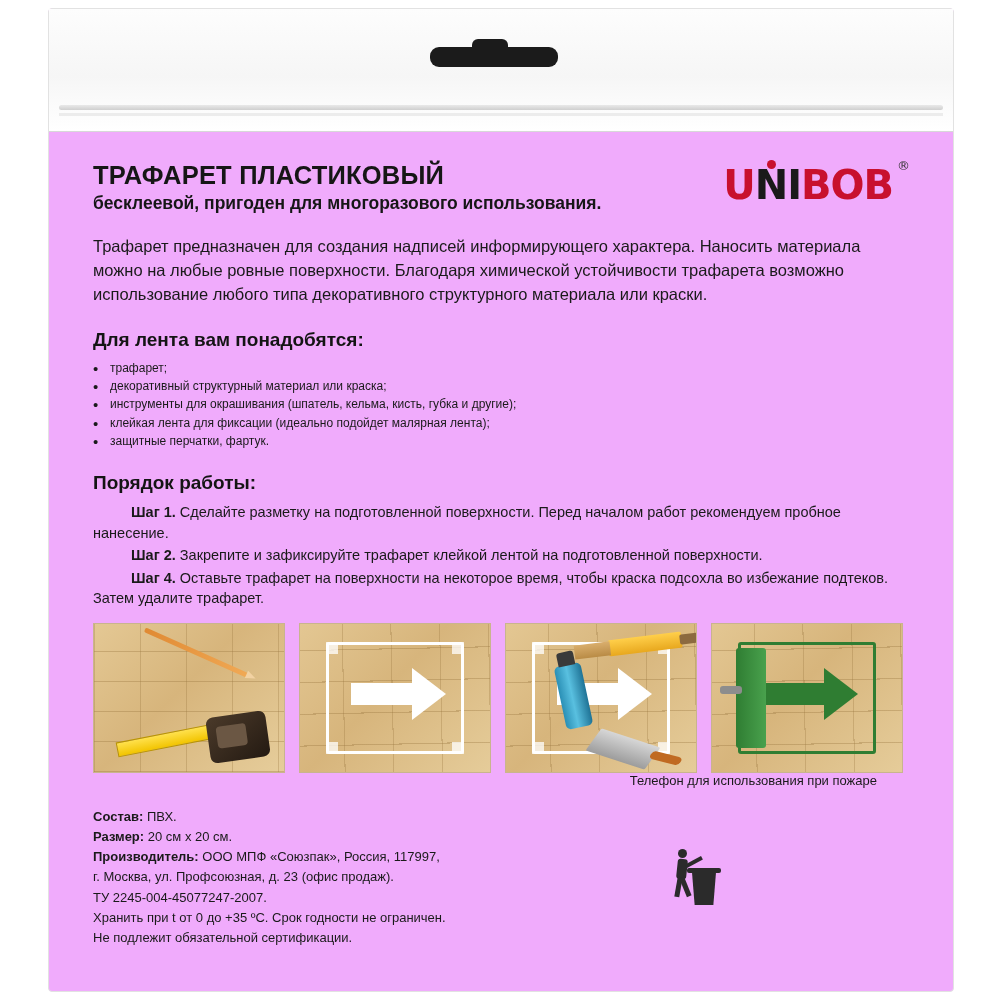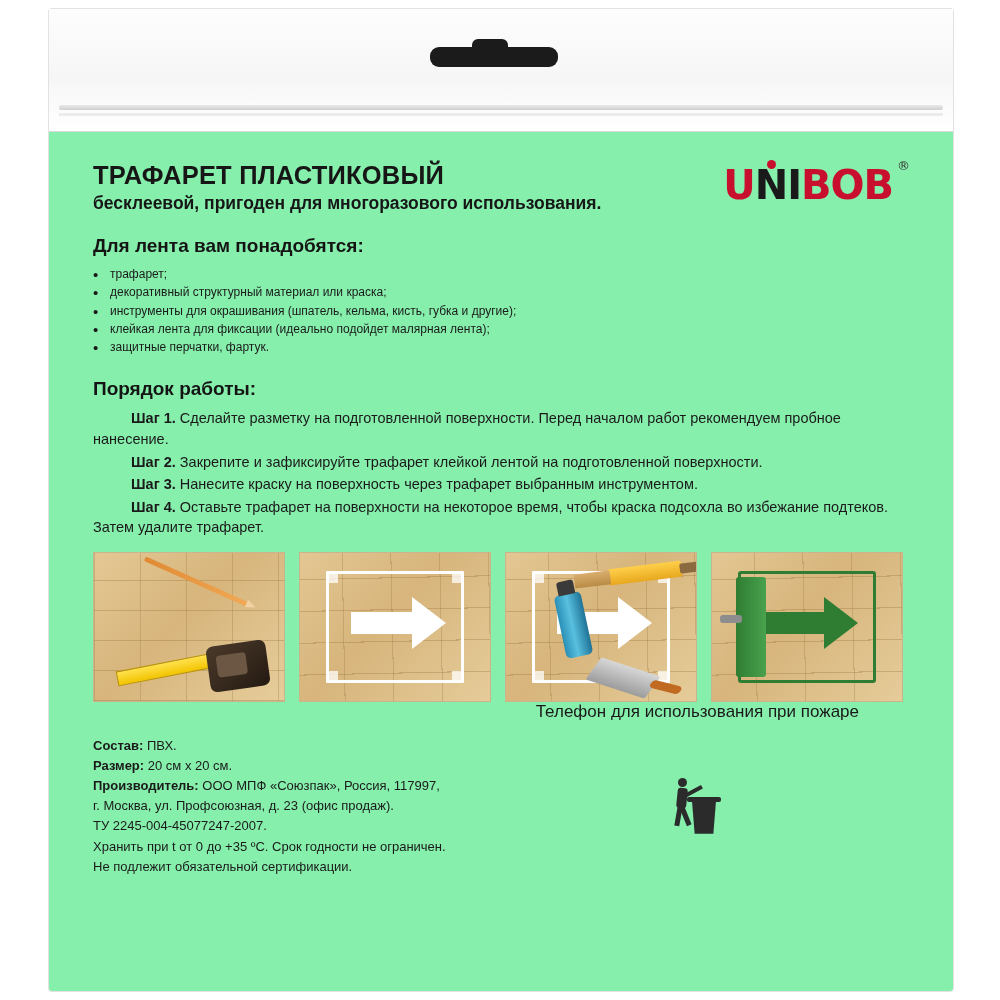--- a/index.html
+++ b/index.html
@@ -16,21 +16,21 @@
     position: relative;
   }
 
   
   .package {
     position: absolute;
     left: 48px;
     top: 8px;
     width: 906px;
     height: 984px;
-    background: #86efac;
+    background: #f0abfc;
     border: 1px solid #e2e2e2;
     border-radius: 4px;
     box-sizing: border-box;
   }
   .zip-area {
     position: absolute;
     left: 0; top: 0;
     width: 100%;
     height: 122px;
     background: linear-gradient(180deg,#fdfdfd 0%,#f6f6f6 55%,#ffffff 100%);
@@ -393,22 +393,22 @@
     top: 62px;
     width: 22px;
     height: 8px;
     background: #8d8d8d;
     border-radius: 3px;
   }
 
   
   .img-caption {
     position: absolute;
-    right: 50px;
-    font-size: 17px;
+    right: 32px;
+    font-size: 13px;
     color: #1a1a1a;
   }
 
   
   .footer {
     margin-top: 16px;
     position: relative;
     font-size: 13px;
     line-height: 1.55;
     color: #1a1a1a;
@@ -495,43 +495,40 @@
         <h1 class="title">ТРАФАРЕТ ПЛАСТИКОВЫЙ</h1>
         <div class="subtitle">бесклеевой, пригоден для многоразового использования.</div>
       </div>
       <div class="logo">
         <span>U</span><span class="blk">NI</span><span>BOB</span>
         <span class="dot"></span>
         <span class="reg">®</span>
       </div>
     </div>
 
+    <p class="lead">Трафарет предназначен для создания надписей информирующего характера. Наносить материала можно на любые ровные поверхности. Благодаря химической устойчивости трафарета возможно использование любого типа декоративного структурного материала или краски.</p>
 
     <h2 class="section">Для лента вам понадобятся:</h2>
     <ul class="needs">
       <li>трафарет;</li>
       <li>декоративный структурный материал или краска;</li>
       <li>инструменты для окрашивания (шпатель, кельма, кисть, губка и другие);</li>
       <li>клейкая лента для фиксации (идеально подойдет малярная лента);</li>
       <li>защитные перчатки, фартук.</li>
     </ul>
 
     <h2 class="section">Порядок работы:</h2>
     <div class="steps">
       <div class="step">
         <b>Шаг 1.</b>
         <span>Сделайте разметку на подготовленной поверхности. Перед началом работ рекомендуем пробное нанесение.</span>
       </div>
       <div class="step">
         <b>Шаг 2.</b>
         <span>Закрепите и зафиксируйте трафарет клейкой лентой на подготовленной поверхности.</span>
-      </div>
-      <div class="step">
-        <b>Шаг 3.</b>
-        <span>Нанесите краску на поверхность через трафарет выбранным инструментом.</span>
       </div>
       <div class="step">
         <b>Шаг 4.</b>
         <span>Оставьте трафарет на поверхности на некоторое время, чтобы краска подсохла во избежание подтеков. Затем удалите трафарет.</span>
       </div>
     </div>
 
     <div class="images">
 
       <div class="imgbox">

